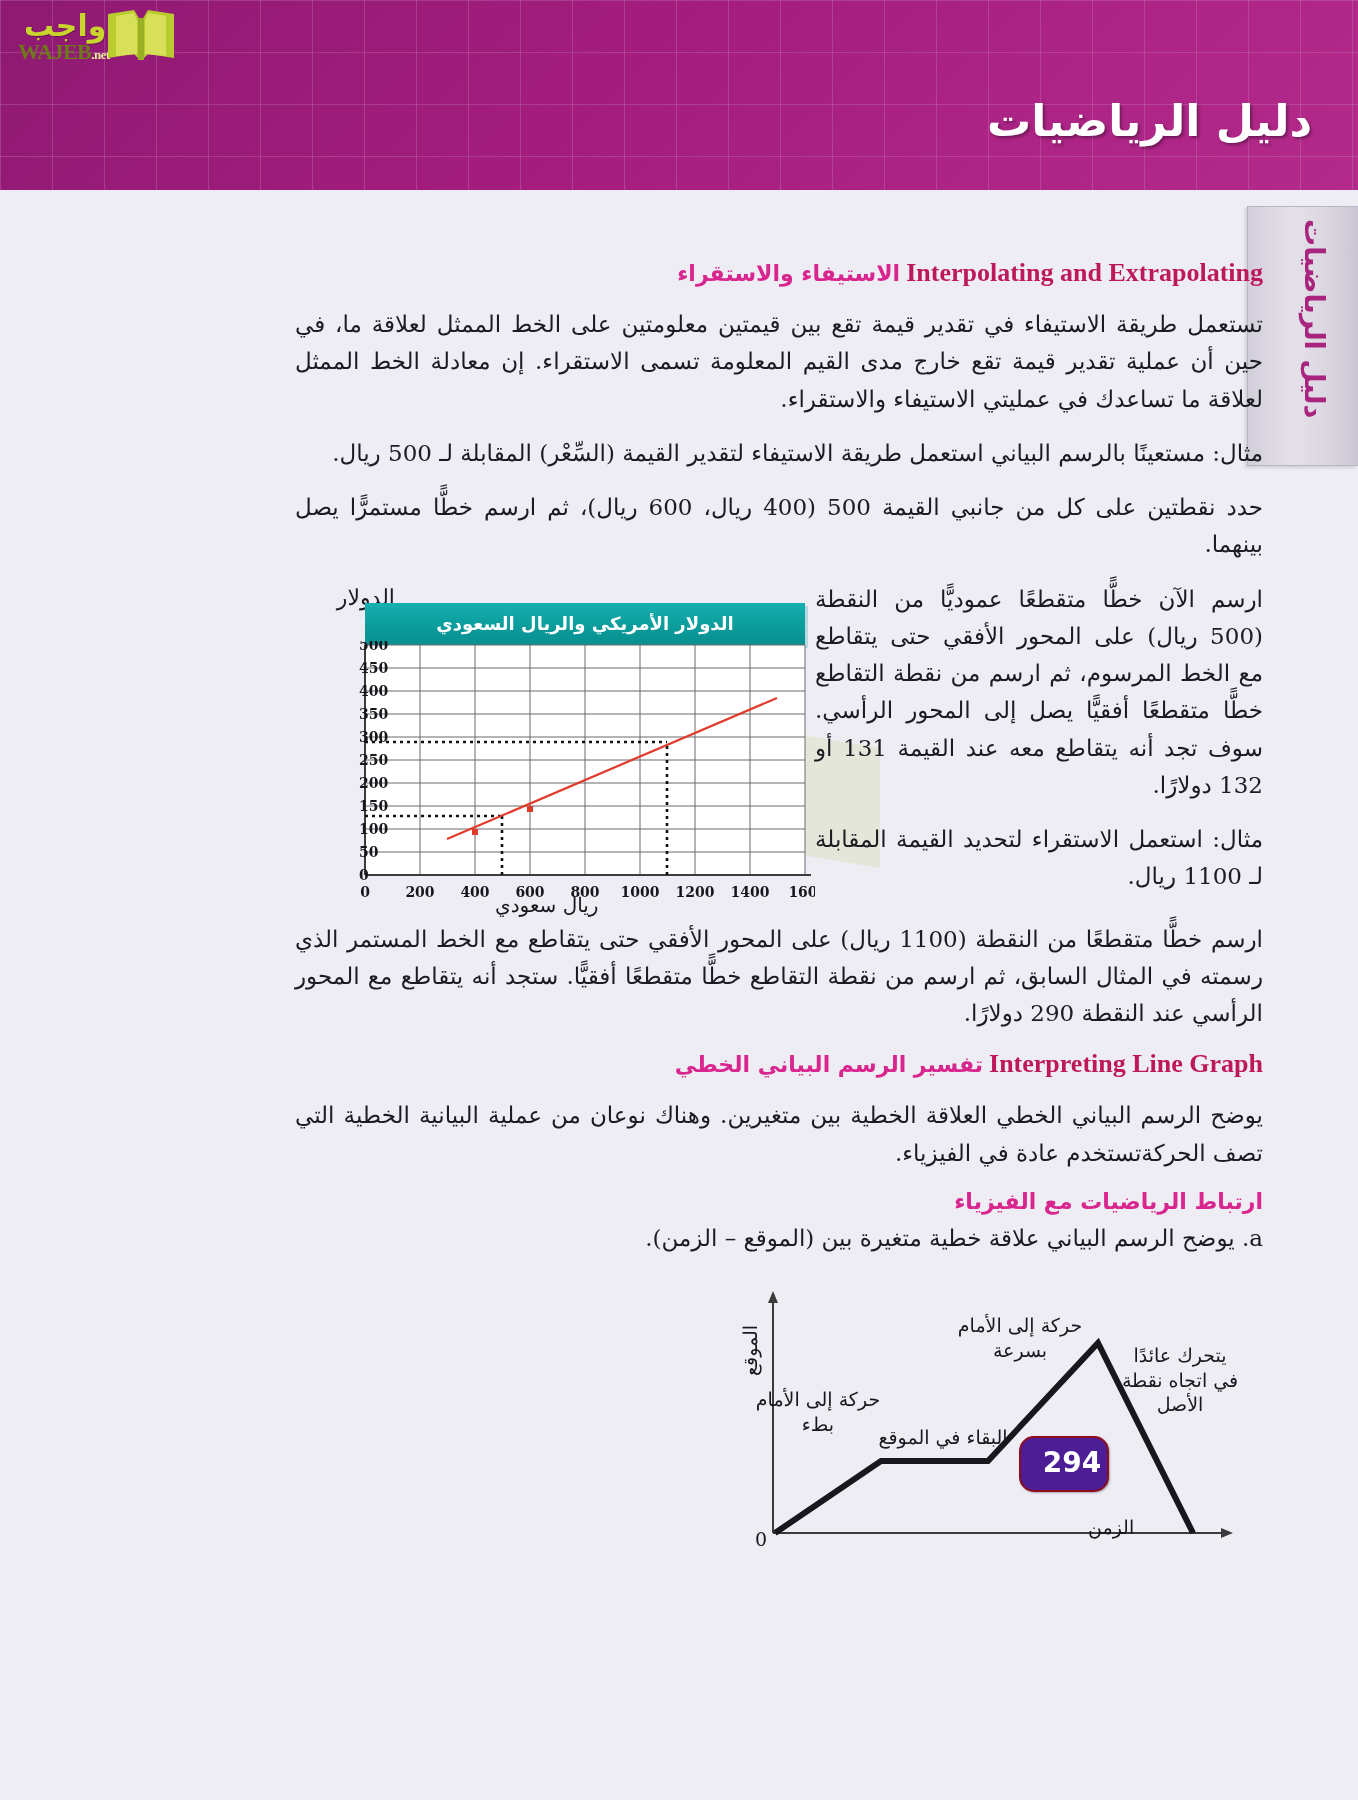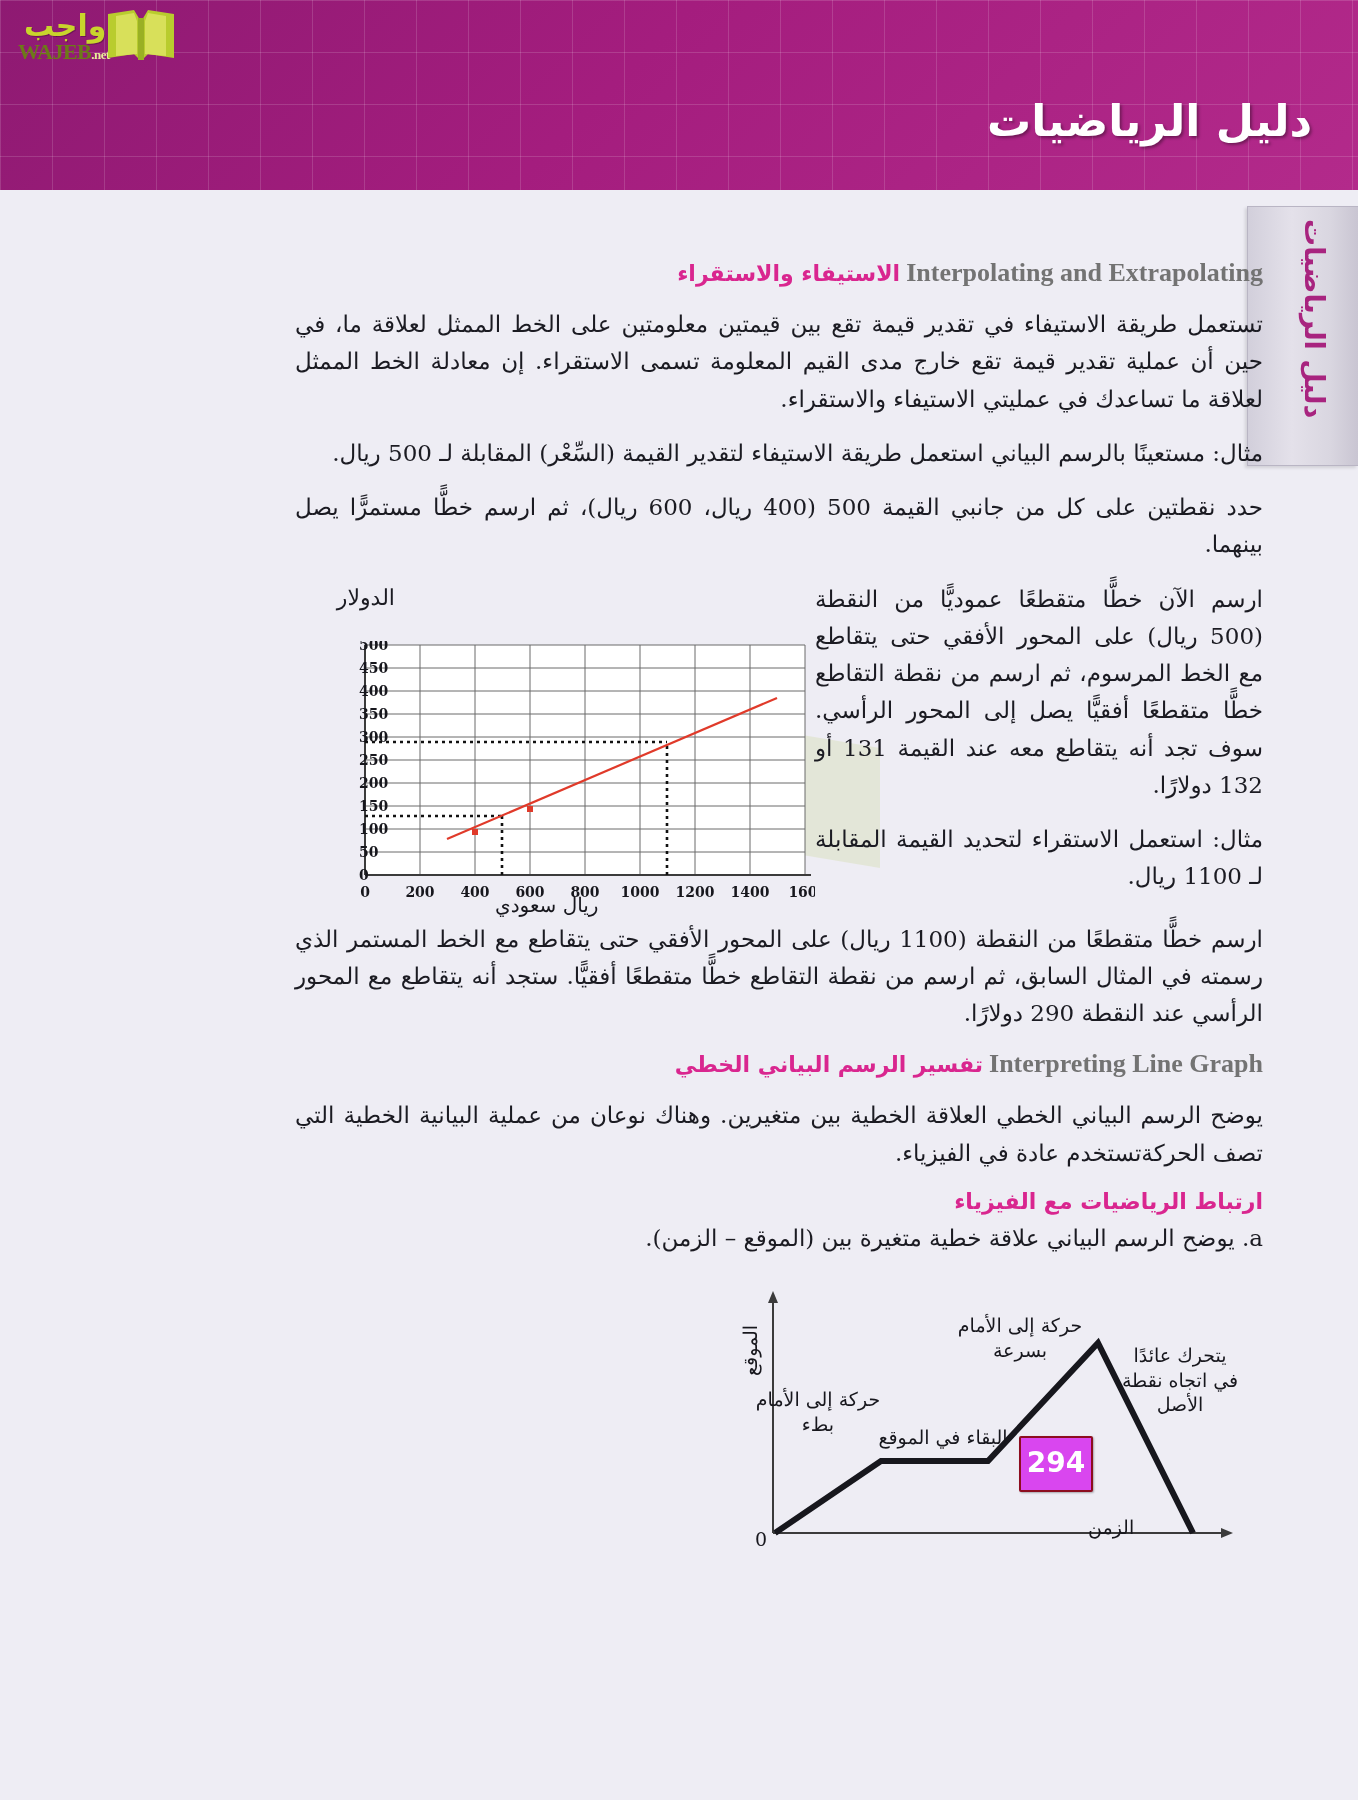--- a/index.html
+++ b/index.html
@@ -62,21 +62,21 @@
   }
 
   
   .content{position:absolute;right:95px;top:258px;width:968px;}
 
   .sec-head{
     text-align:right;margin:0 0 18px 0;white-space:nowrap;
     font-size:24px;font-weight:bold;
   }
   .sec-head .ar{color:#d9268f;font-family:"DejaVu Sans","Liberation Sans",sans-serif;font-size:22px;}
-  .sec-head .en{color:#737373;font-family:"Liberation Serif",serif;font-size:26px;}
+  .sec-head .en{color:#be185d;font-family:"Liberation Serif",serif;font-size:26px;}
 
   p.body{
     margin:0 0 17px 0;text-align:justify;
     font-size:23px;line-height:1.62;color:#1b1b22;
     font-family:"DejaVu Serif","Liberation Serif",serif;
   }
 
   .pink-head{
     color:#d9268f;font-size:22px;font-weight:bold;margin:0 0 6px 0;
     font-family:"DejaVu Sans","Liberation Sans",sans-serif;text-align:right;
@@ -114,24 +114,25 @@
     font-family:"DejaVu Serif","Liberation Serif",serif;line-height:1.3;
   }
   .mlabel.vertical{
     writing-mode:vertical-rl;transform:rotate(180deg);
     font-size:19px;
   }
 
   
   .page-no{
     position:absolute;left:1019px;top:1436px;width:70px;height:52px;
-    background:#d946ef;border:2px solid #8d0d1f;border-radius:2px;
+    background:#4c1d95;border:2px solid #8d0d1f;border-radius:15px;
     color:#fff;font-size:28px;font-weight:bold;text-align:center;line-height:50px;
     font-family:"DejaVu Sans","Liberation Sans",sans-serif;
     box-shadow:1px 1px 2px rgba(0,0,0,.3);
+    padding-left:16px;
   }
 
   
   .watermark{
     position:absolute;left:600px;top:718px;width:300px;height:160px;
     opacity:.30;pointer-events:none;
   }
   .wm-text{
     position:absolute;left:618px;top:750px;
     font-family:"DejaVu Sans","Liberation Sans",sans-serif;
@@ -183,20 +184,23 @@
     <span class="ar">الاستيفاء والاستقراء</span>
   </div>
 
   <p class="body">تستعمل طريقة الاستيفاء في تقدير قيمة تقع بين قيمتين معلومتين على الخط الممثل لعلاقة ما، في حين أن عملية  تقدير قيمة تقع خارج مدى القيم المعلومة تسمى الاستقراء. إن معادلة الخط الممثل لعلاقة ما تساعدك في عمليتي الاستيفاء والاستقراء.</p>
   <p class="body">مثال: مستعينًا بالرسم البياني استعمل طريقة الاستيفاء لتقدير القيمة (السِّعْر) المقابلة لـ 500 ريال.</p>
   <p class="body">حدد نقطتين على كل من جانبي القيمة 500 (400 ريال، 600 ريال)، ثم ارسم خطًّا مستمرًّا يصل بينهما.</p>
 
   <div class="chart-wrap">
     <div class="chart-box">
       <div class="chart-ylabel">الدولار</div>
+      <div class="chart-title-bar">
+        <span>الدولار الأمريكي والريال السعودي</span>
+      </div>
       <svg class="chart-svg" width="520" height="274" viewBox="0 0 520 274">
 
         <rect x="70" y="4" width="440" height="230" fill="#ffffff"></rect>
 
         <g stroke="#6a6a6a" stroke-width="1">
           <line x1="70" y1="4" x2="510" y2="4"></line>
           <line x1="70" y1="27" x2="510" y2="27"></line>
           <line x1="70" y1="50" x2="510" y2="50"></line>
           <line x1="70" y1="73" x2="510" y2="73"></line>
           <line x1="70" y1="96" x2="510" y2="96"></line>

